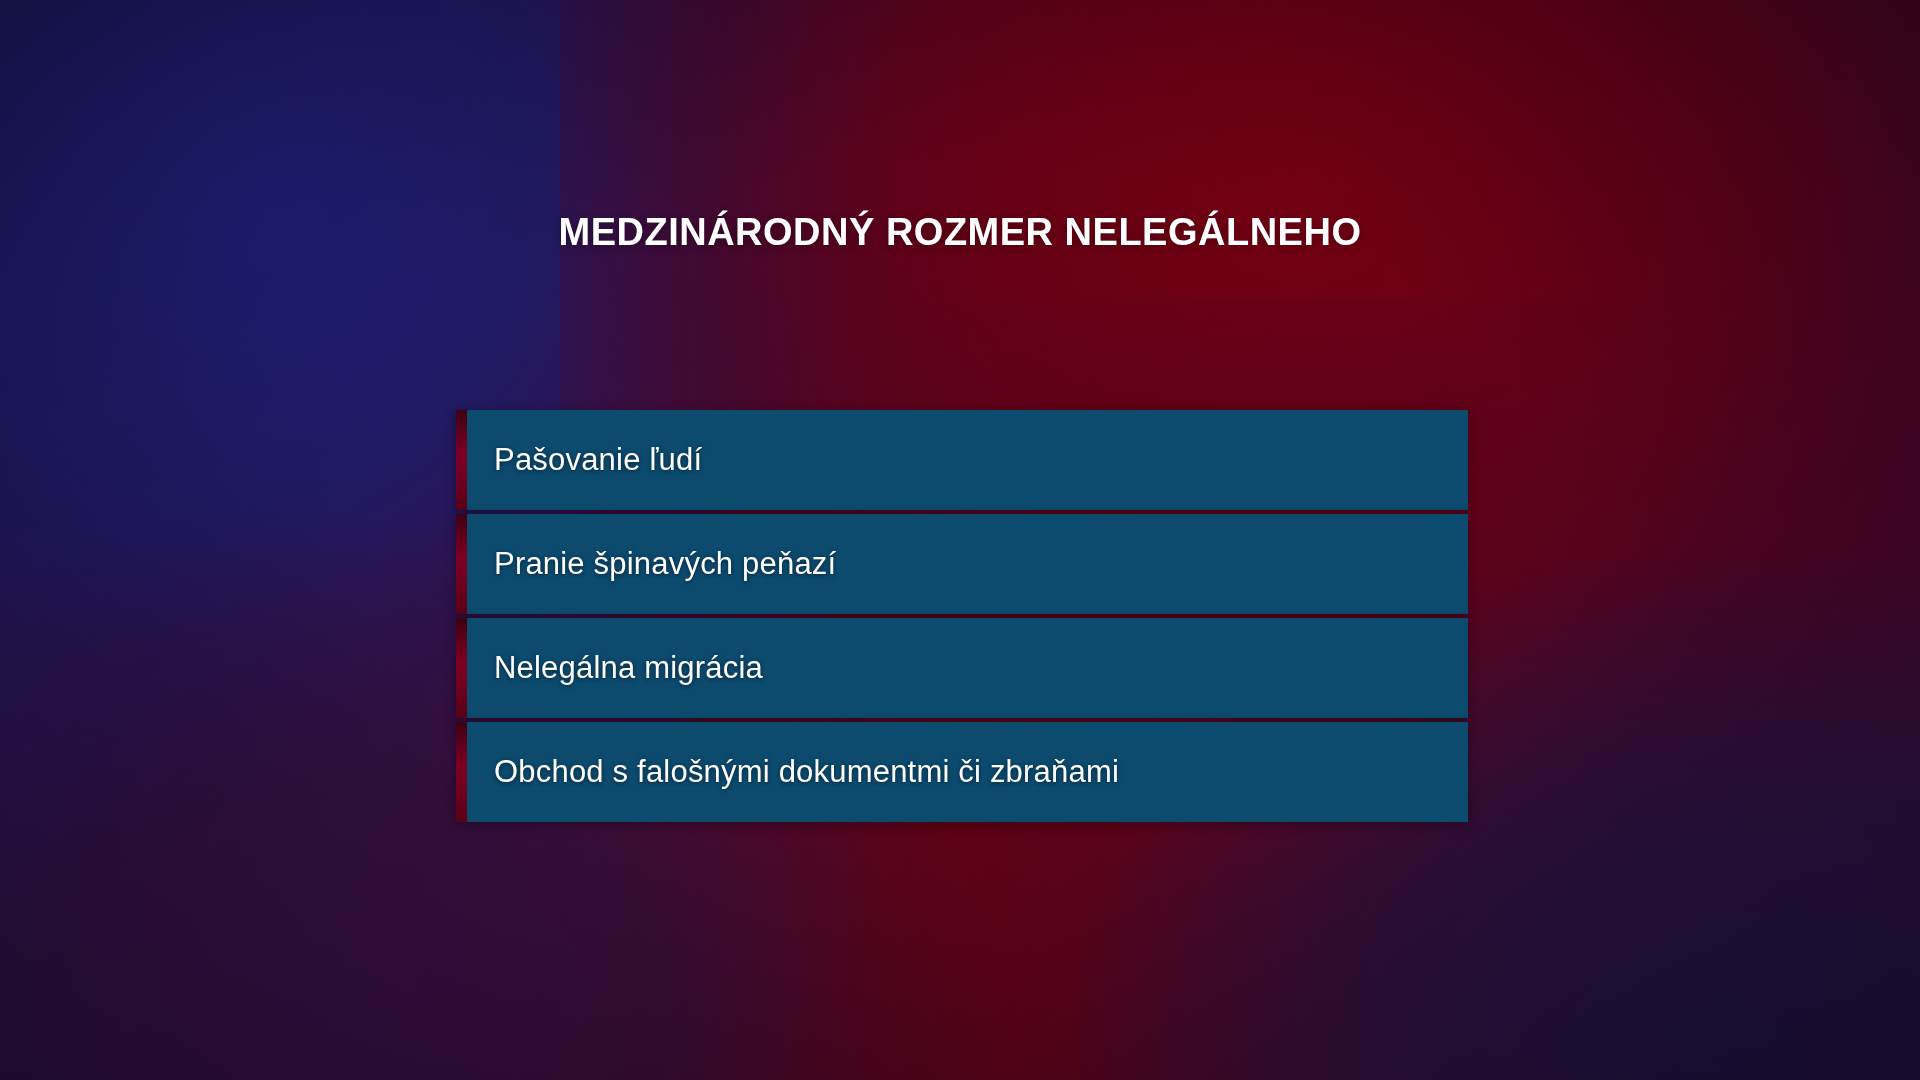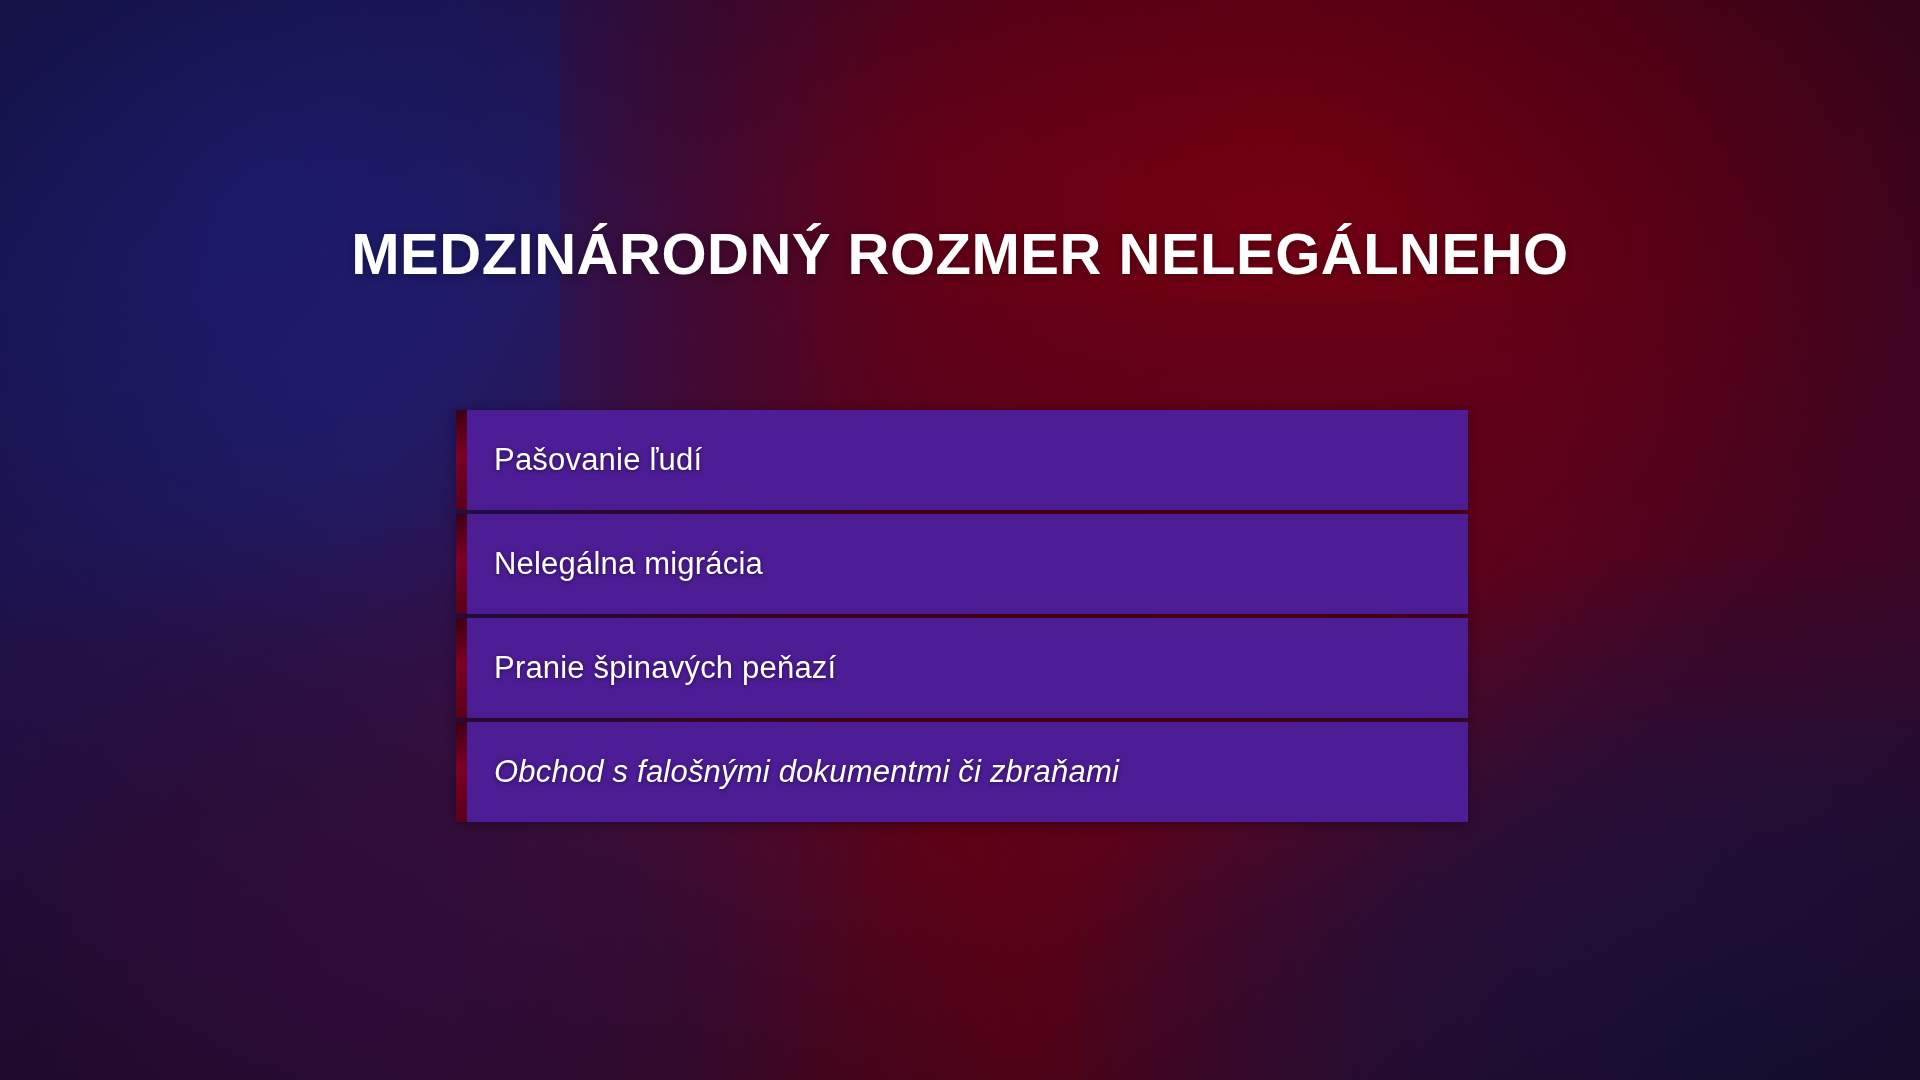--- a/index.html
+++ b/index.html
@@ -100,25 +100,25 @@
   #content {
     position:relative;
     z-index:3;
     width:100%; height:100%;
   }
 
   #slide-title {
     position:absolute;
     left:50%;
     transform:translateX(-50%);
-    top:216px;
+    top:208px;
     width:1340px;
     text-align:center;
     color:#ffffff;
-    font-size:58px;
+    font-size:38px;
     font-weight:bold;
     line-height:1.30;
     letter-spacing:0.5px;
     text-transform:uppercase;
     text-shadow:0 2px 10px rgba(0,0,0,0.30);
   }
   #slide-title .tl {
     display:block;
     white-space:nowrap;
   }
@@ -128,27 +128,27 @@
     left:456px;
     top:410px;
     width:1012px;
   }
 
   .list-item {
     position:relative;
     width:1012px;
     height:100px;
     margin-bottom:4px;
-    background:#4c1d95;
+    background:#0c4a6e;
     display:flex;
     align-items:center;
     overflow:hidden;
     box-shadow:0 2px 10px rgba(0,0,0,0.35);
   }
-  .list-item:last-child { margin-bottom:0;font-style:italic; }
+  .list-item:last-child { margin-bottom:0; }
 
   .item-accent {
     position:absolute;
     left:0; top:0;
     width:11px;
     height:100%;
     background:linear-gradient(180deg,#3d0014 0%, #7d0024 45%, #5a0019 100%);
   }
 
   .item-label {
@@ -184,26 +184,26 @@
 
     <div id="item-list">
 
       <div class="list-item">
         <span class="item-accent"></span>
         <span class="item-label">Pašovanie ľudí</span>
       </div>
 
       <div class="list-item">
         <span class="item-accent"></span>
+        <span class="item-label">Pranie špinavých peňazí</span>
+      </div>
+
+      <div class="list-item">
+        <span class="item-accent"></span>
         <span class="item-label">Nelegálna migrácia</span>
-      </div>
-
-      <div class="list-item">
-        <span class="item-accent"></span>
-        <span class="item-label">Pranie špinavých peňazí</span>
       </div>
 
       <div class="list-item">
         <span class="item-accent"></span>
         <span class="item-label">Obchod s falošnými dokumentmi či zbraňami</span>
       </div>
 
     </div>
 
   </div>

